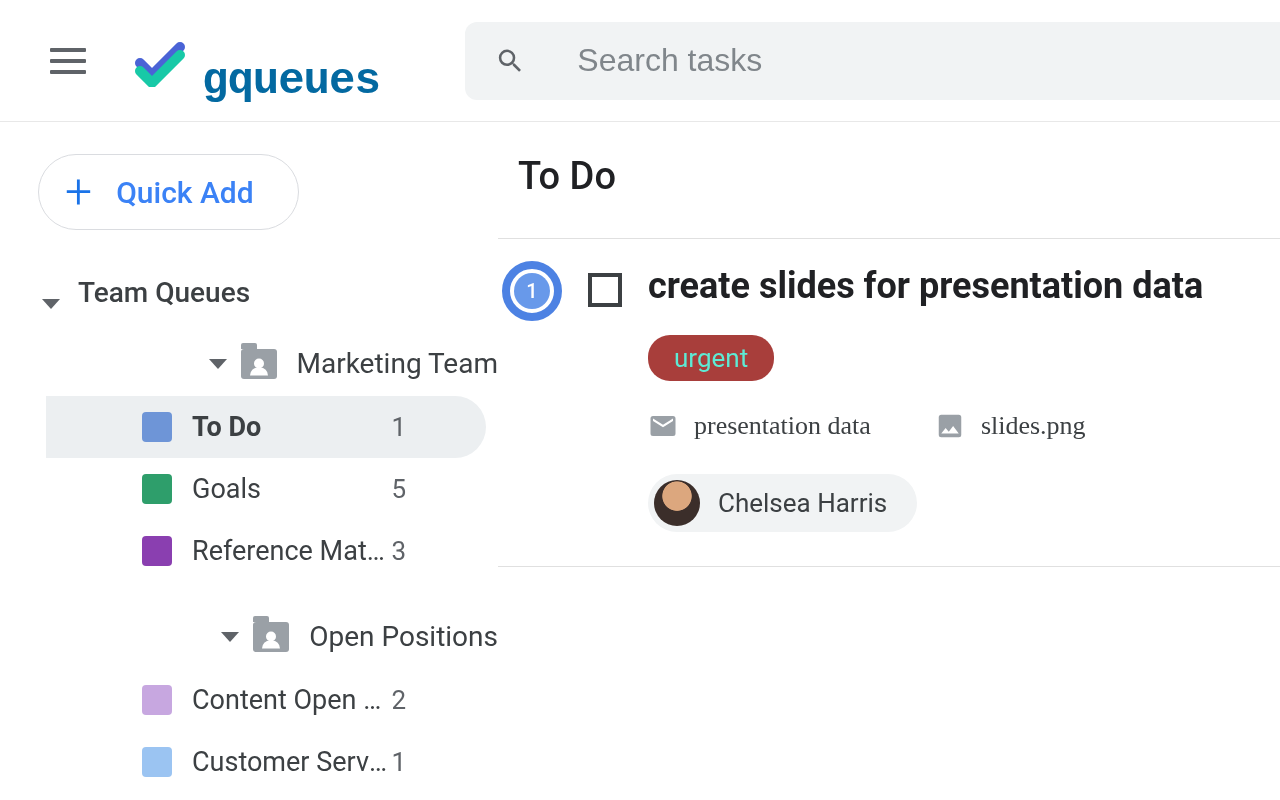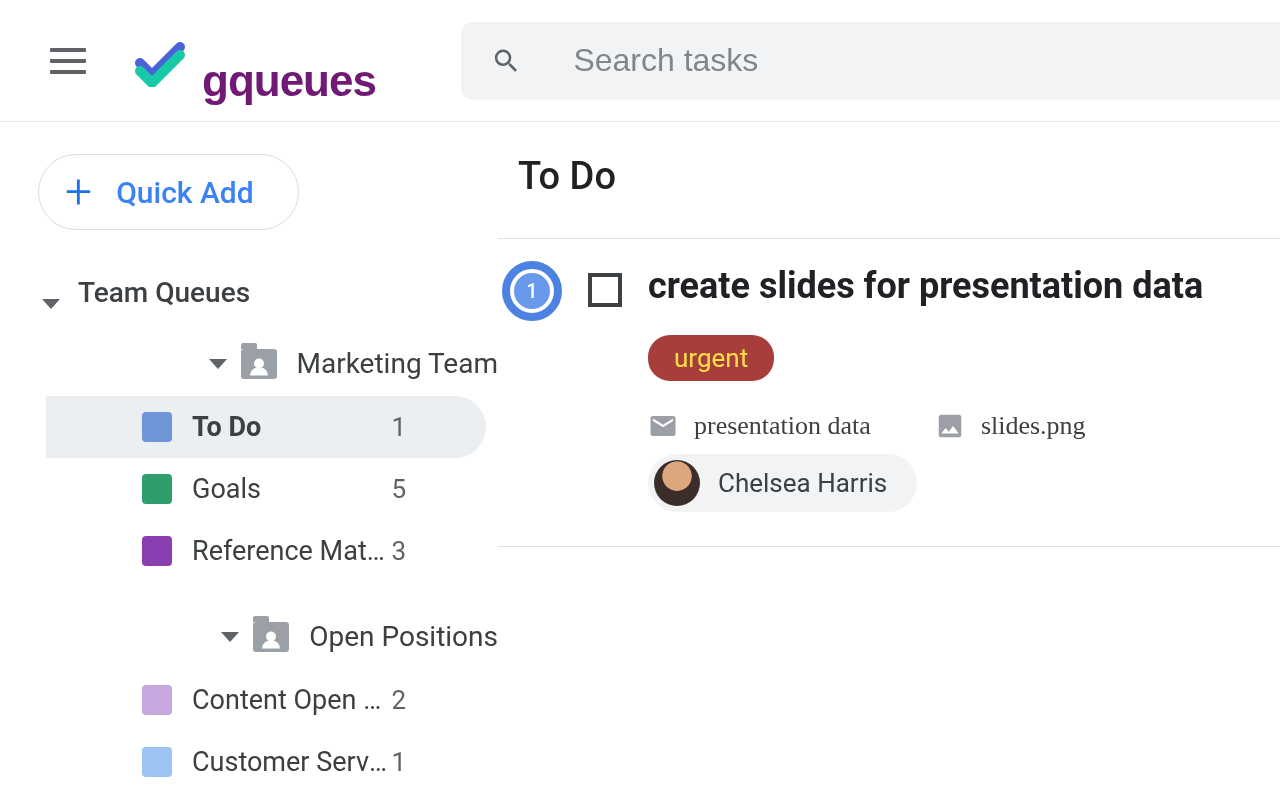--- a/index.html
+++ b/index.html
@@ -17,21 +17,21 @@
   align-items: center;
   height: 122px;
   padding-left: 50px;
   border-bottom: 1px solid #e8e8e8;
 }
 .hamburger { cursor: pointer; margin-right: 48px; }
 .hamburger-line { width: 36px; height: 4px; background: #5f6368; margin: 7px 0; border-radius: 1px; }
 .logo { display: flex; align-items: center; margin-right: 85px; }
 .logo-mark { width: 52px; height: 52px; position: relative; }
 .logo-mark svg { width: 100%; height: 100%; }
-.logo-text { font-size: 44px; font-weight: 700; letter-spacing: -1px; font-family: Liberation Sans, sans-serif; margin-left: 16px; color: #701a75; margin-top: 40px; }
+.logo-text { font-size: 44px; font-weight: 700; letter-spacing: -1px; font-family: Liberation Mono, monospace; margin-left: 16px; color: #0369a1; margin-top: 40px; }
 .search-bar {
   flex: 1;
   height: 78px;
   background: #f1f3f4;
   border-radius: 12px 0 0 12px;
   display: flex;
   align-items: center;
   padding-left: 30px;
   gap: 16px;
 }
@@ -156,28 +156,28 @@
   flex-shrink:0;
   cursor:pointer;
 }
 .task-content { flex: 1; padding-right: 22px; }
 .task-title { font-size: 36px; font-weight: 700; color: #202124; margin-top: 4px; }
 .task-tags { margin-top: 28px; }
 .tag {
   display:inline-block;
   padding: 8px 26px;
   border-radius: 22px;
-  color:#fde047; font-size: 26px;
+  color:#5eead4; font-size: 26px;
 }
 .attachments { display:flex; margin-top: 30px; gap: 64px; font-family: Liberation Serif, serif; }
 .attachment { display:flex; align-items:center; gap:16px; font-size: 26px; color:#3c4043; cursor:pointer; }
 .att-icon { width:30px; height:30px; fill:#9aa0a6; }
 .assignee-chip {
   display:inline-flex; align-items:center;
-  margin-top: 13px;
+  margin-top: 33px;
   background:#f1f3f4;
   border-radius: 30px;
   padding: 6px 30px 6px 6px;
   font-size: 26px; color:#3c4043;
 }
 .avatar {
   width: 46px; height: 46px; border-radius:50%;
   margin-right: 18px;
   background: radial-gradient(circle at 50% 35%, #dca77e 0%, #dca77e 38%, #3b2e2a 40%, #3b2e2a 100%);
 }

